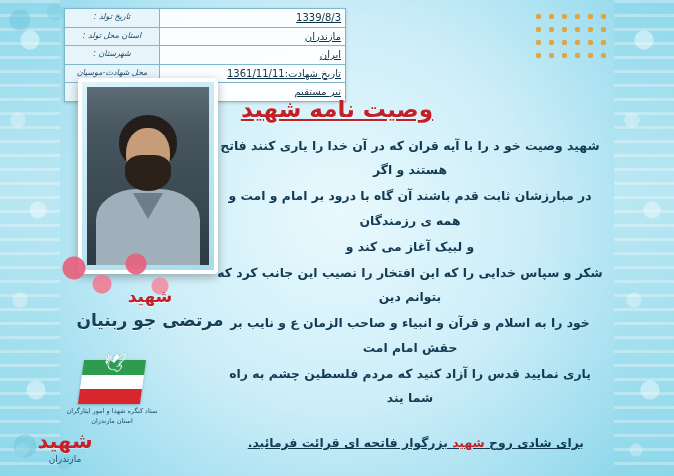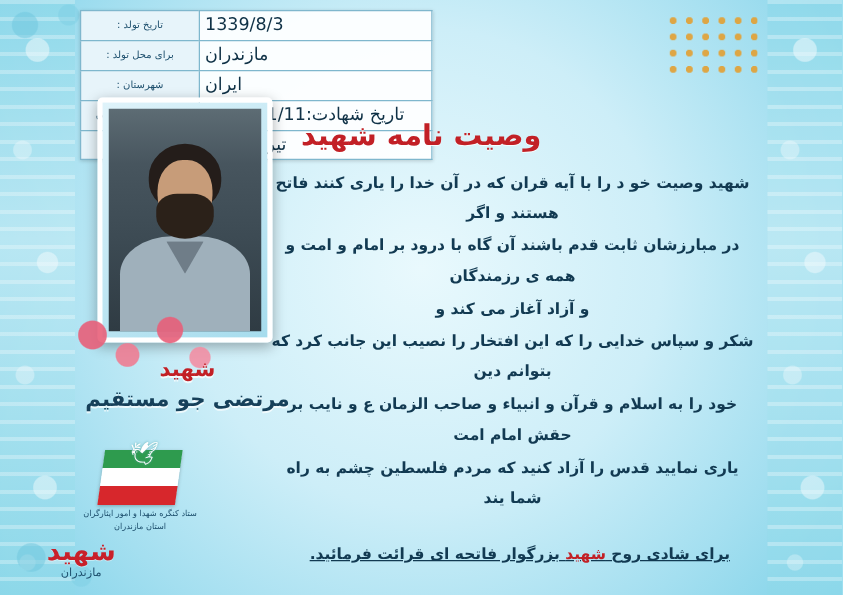--- a/index.html
+++ b/index.html
@@ -71,36 +71,39 @@
     padding:2px 4px;
     line-height:1.35;
     white-space:nowrap;
   }
   .info-table td.lbl{
     background:#e7f4fa;
     color:#1d4f6d;
     text-align:center;
     width:86px;
     font-size:8px;
+    font-style:italic;
   }
   .info-table td.val{
-    text-align:left;
+    text-align:right;
     color:#0f3146;
-    font-size:14px;
+    font-size:10px;
+    text-decoration:underline;
   }
 
   
   .headline{
     position:absolute;top:96px;right:0;left:0;
     text-align:center;
     color:#c22026;
     font-size:23px;
     font-weight:bold;
     letter-spacing:.5px;
     text-shadow:0 1px 0 rgba(255,255,255,.8);
+    text-decoration:underline;
   }
   
   .will{
     position:absolute;top:134px;right:70px;
     width:400px;
     text-align:center;
     color:#123a52;
     font-size:12.4px;
     line-height:1.95;
     font-weight:bold;
@@ -230,21 +233,21 @@
   </svg>
 
   <table class="info-table">
     <tbody>
         <tr>
       <td class="val">1339/8/3</td>
       <td class="lbl">تاریخ تولد :</td>
     </tr>
     <tr>
       <td class="val">مازندران</td>
-      <td class="lbl">برای محل تولد :</td>
+      <td class="lbl">استان محل تولد :</td>
     </tr>
     <tr>
       <td class="val">ایران</td>
       <td class="lbl">شهرستان :</td>
     </tr>
     <tr>
       <td class="val">تاریخ شهادت:1361/11/11</td>
       <td class="lbl">محل شهادت-موسیان</td>
     </tr>
     <tr>
@@ -252,41 +255,41 @@
       <td class="lbl">نحوه شهادت :</td>
     </tr>
   </tbody>
     </table>
 
   <div class="headline">وصیت نامه شهید</div>
 
   <div class="will">
     <p>شهید وصیت خو د را با آیه قران که در آن خدا را یاری کنند فاتح هستند و اگر</p>
     <p>در مبارزشان ثابت قدم باشند آن گاه با درود بر امام و امت و همه ی رزمندگان</p>
-    <p>و آزاد آغاز می کند و</p>
+    <p>و لبیک آغاز می کند و</p>
     <p>شکر و سپاس خدایی را که این افتخار را نصیب این جانب کرد که بتوانم دین</p>
     <p>خود را به اسلام و قرآن و انبیاء و صاحب الزمان ع و نایب بر حقش امام امت</p>
     <p>یاری نمایید قدس را آزاد کنید که مردم فلسطین چشم به راه شما یند</p>
   </div>
 
   <div class="photo-wrap">
     <div class="photo">
       <div class="p-body"></div>
       <div class="p-hair"></div>
       <div class="p-face"></div>
       <div class="p-beard"></div>
       <div class="p-collar"></div>
     </div>
   </div>
 
   <div class="flower-cluster"></div>
 
   <div class="name-block">
     <div class="name-title">شهید</div>
-    <div class="name-main">مرتضی جو مستقیم</div>
+    <div class="name-main">مرتضی جو ربنیان</div>
   </div>
 
   <div class="bottom-line">
     <span>برای شادی روح </span><span class="red">شهید</span><span> بزرگوار فاتحه ای قرائت فرمائید.</span>
   </div>
 
   <div class="logo">
     <div class="logo-flag">
       <div class="logo-dove">🕊</div>
     </div>

